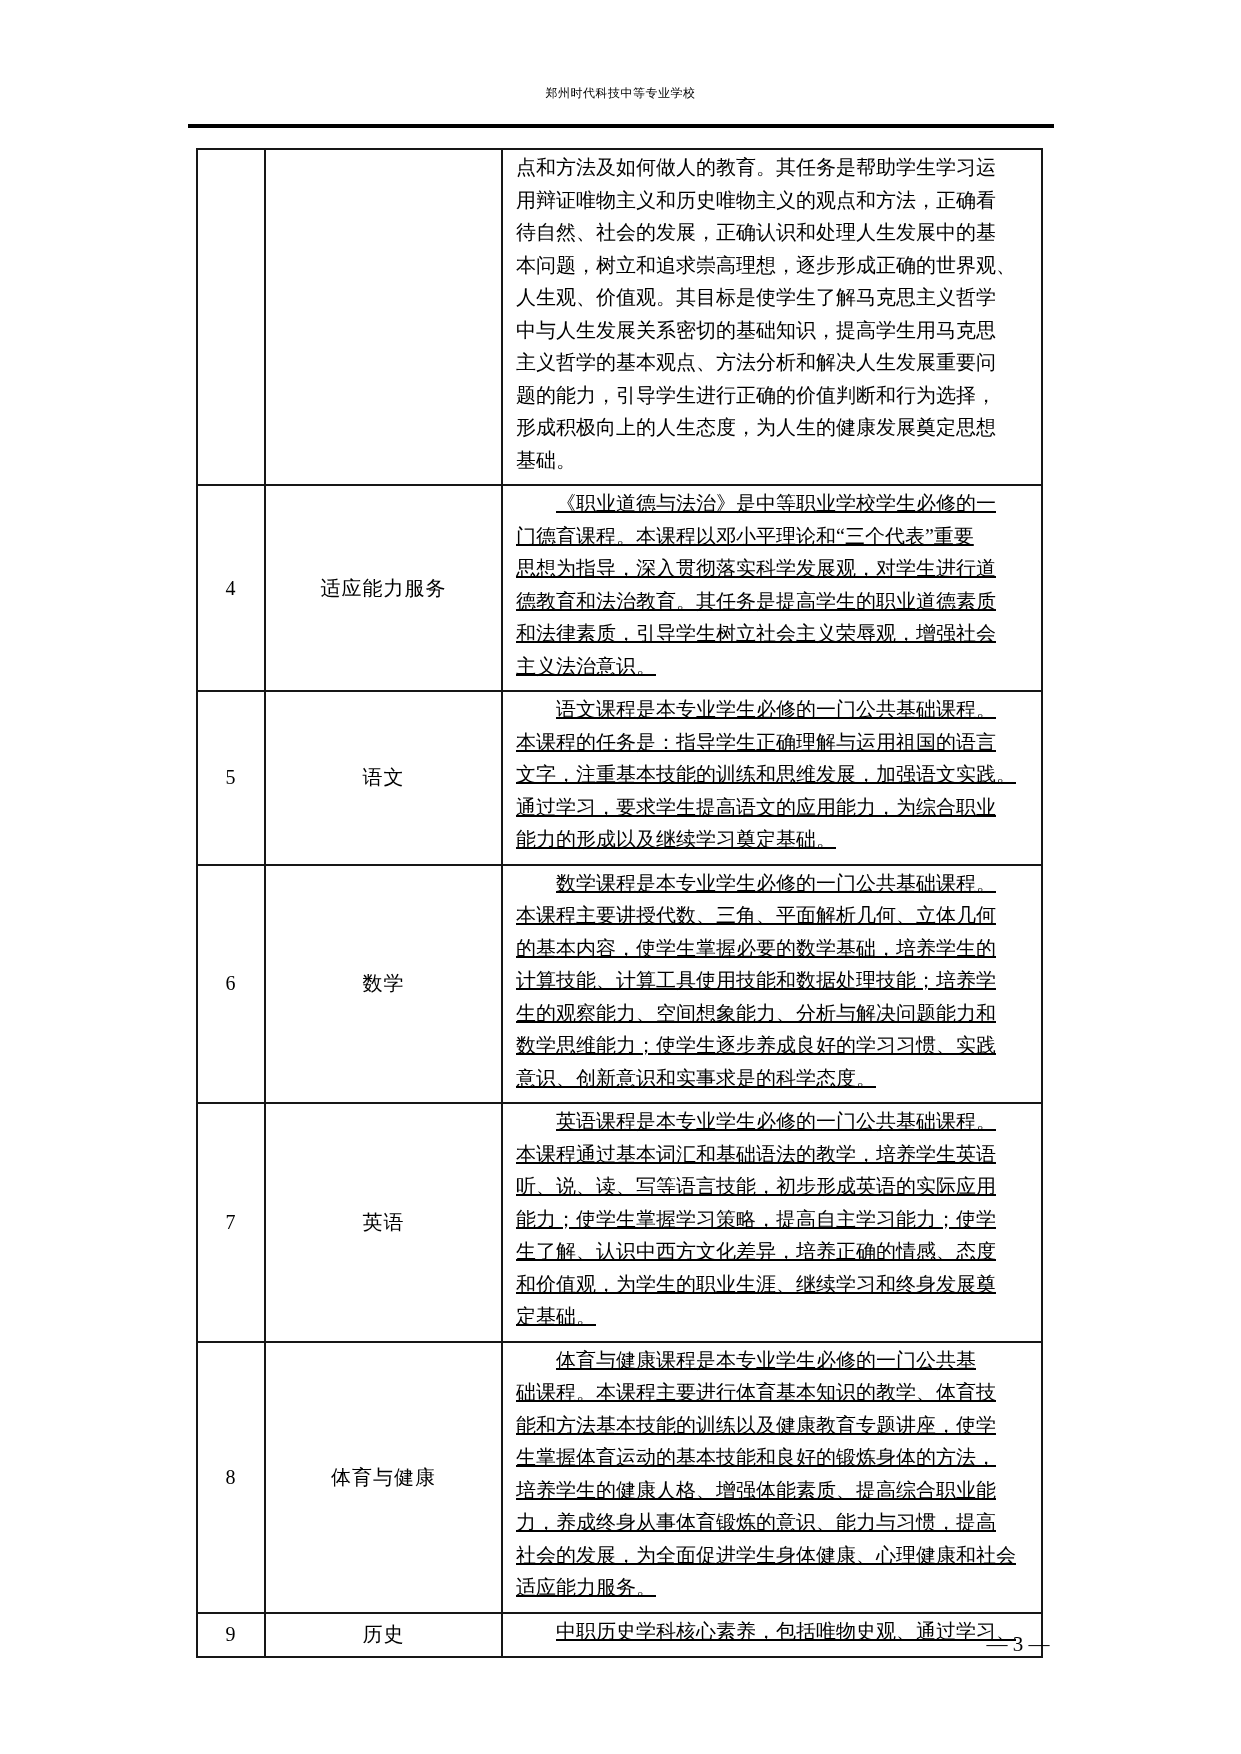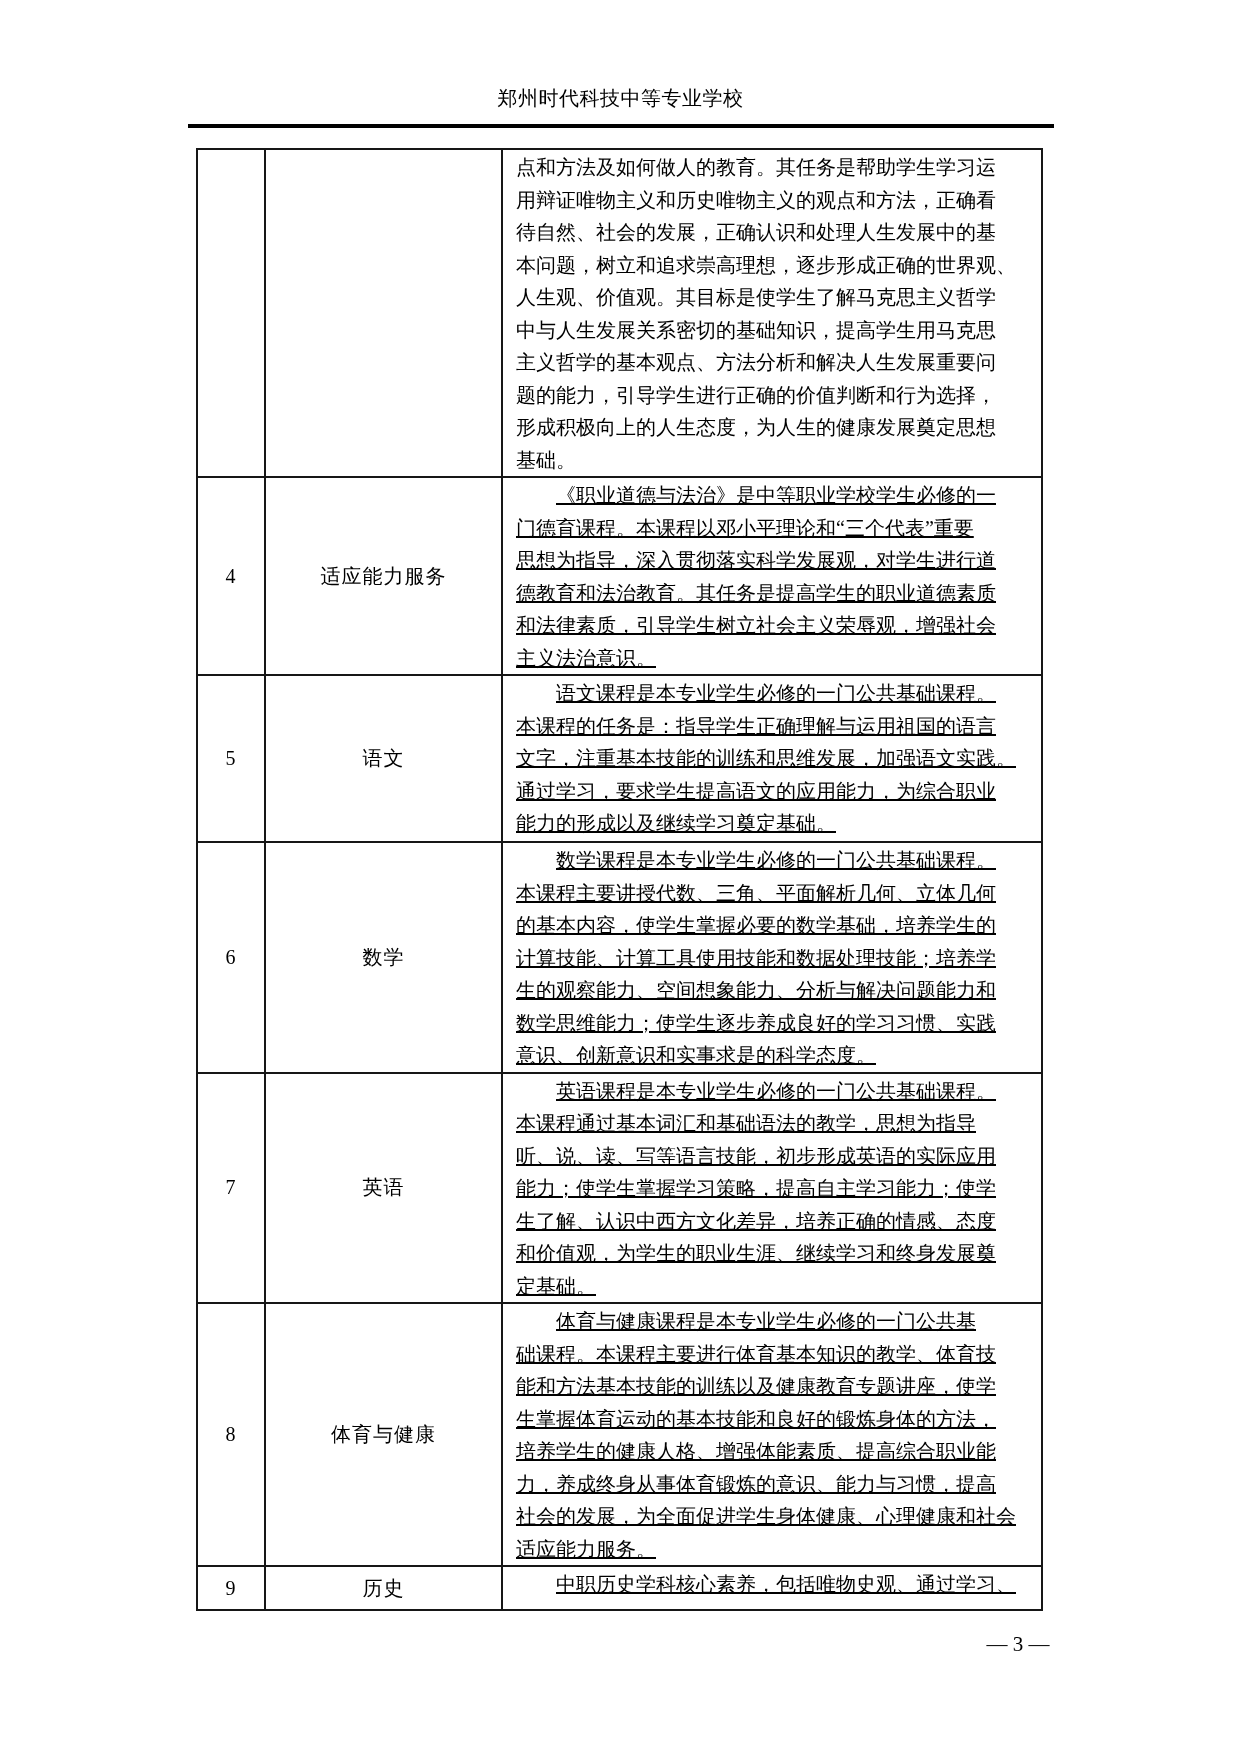--- a/index.html
+++ b/index.html
@@ -11,21 +11,21 @@
     color: #000;
     font-family: "Liberation Serif", "DejaVu Serif", serif;
     overflow: hidden;
   }
   .header-title {
     position: absolute;
     top: 85px;
     left: 0;
     width: 100%;
     text-align: center;
-    font-size: 20px;
+    font-size: 12px;
     letter-spacing: 0.5px;
   }
   .header-rule {
     position: absolute;
     top: 124px;
     left: 188px;
     width: 866px;
     height: 4px;
     background: #000;
   }
@@ -47,21 +47,21 @@
   td.num-cell, td.course-cell {
     text-align: center;
     vertical-align: middle;
     font-size: 20px;
     letter-spacing: 1px;
   }
   td.desc-cell {
     vertical-align: top;
     font-size: 20px;
     line-height: 32.5px;
-    padding: 1px 13px 0 13px;
+    padding: 1px 13px 8px 13px;
     text-align: justify;
     white-space: pre-line;
     letter-spacing: 0;
   }
   td.desc-cell.indent { text-indent: 2em; text-decoration: underline; }
   .page-number {
     position: absolute;
     top: 1632px;
     left: 963px;
     width: 110px;
@@ -126,21 +126,21 @@
 的基本内容，使学生掌握必要的数学基础，培养学生的
 计算技能、计算工具使用技能和数据处理技能；培养学
 生的观察能力、空间想象能力、分析与解决问题能力和
 数学思维能力；使学生逐步养成良好的学习习惯、实践
 意识、创新意识和实事求是的科学态度。</td>
       </tr>
       <tr style="height:230px">
         <td class="num-cell">7</td>
         <td class="course-cell">英语</td>
         <td class="desc-cell indent">英语课程是本专业学生必修的一门公共基础课程。
-本课程通过基本词汇和基础语法的教学，思想为指导
+本课程通过基本词汇和基础语法的教学，培养学生英语
 听、说、读、写等语言技能，初步形成英语的实际应用
 能力；使学生掌握学习策略，提高自主学习能力；使学
 生了解、认识中西方文化差异，培养正确的情感、态度
 和价值观，为学生的职业生涯、继续学习和终身发展奠
 定基础。</td>
       </tr>
       <tr style="height:261px">
         <td class="num-cell">8</td>
         <td class="course-cell">体育与健康</td>
         <td class="desc-cell indent">体育与健康课程是本专业学生必修的一门公共基

